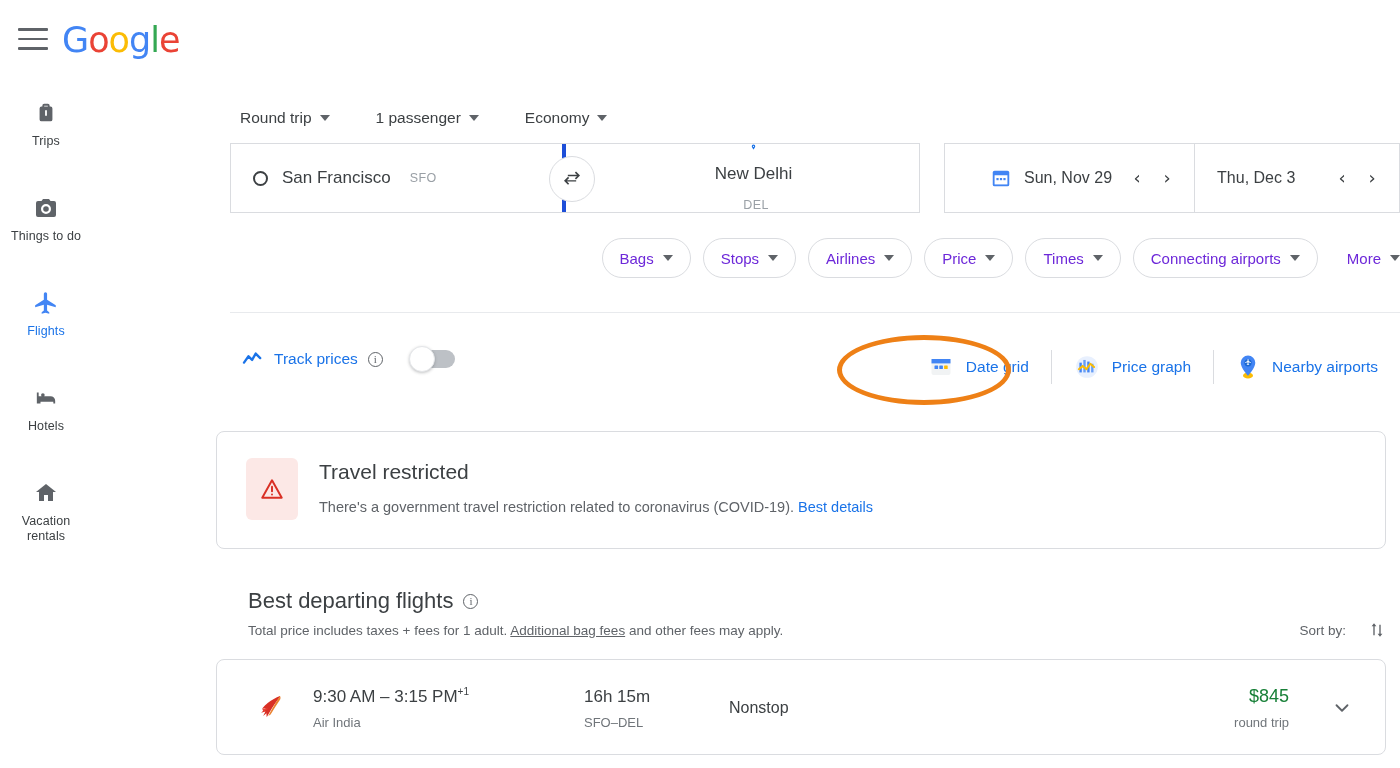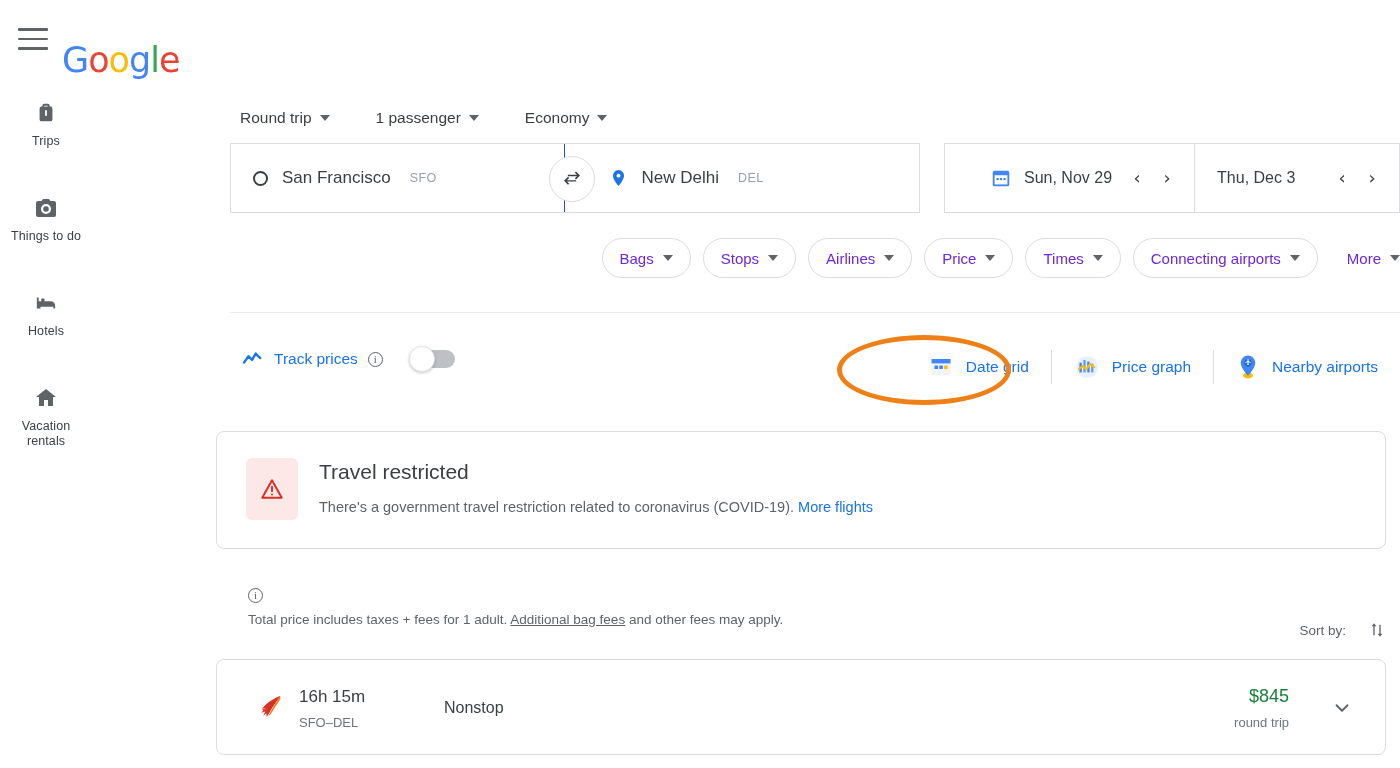--- a/index.html
+++ b/index.html
@@ -18,21 +18,21 @@
     position: absolute; left: 18px; top: 26px;
     width: 30px; height: 26px; padding: 2px 0;
     display: flex; flex-direction: column; justify-content: space-between;
     cursor: pointer;
   }
   .hamburger i { display: block; height: 2.6px; background: #5f6368; border-radius: 1px; }
   .glogo {
     position: absolute; left: 62px; top: 20px;
     font-size: 35px; letter-spacing: -1px;
     font-family: "DejaVu Sans", sans-serif;
-    line-height: 40px; white-space: nowrap; margin-top: 20px;
+    line-height: 40px; white-space: nowrap;
   }
   .glogo span { font-weight: 400; }
 
   
   .sidebar { position: absolute; left: 0; top: 88px; width: 92px; }
   .nav-item {
     width: 92px; padding: 10px 4px 6px 4px; margin-bottom: 28px;
     display: flex; flex-direction: column; align-items: center;
     cursor: pointer; text-align: center;
   }
@@ -62,21 +62,21 @@
   .fbox {
     border: 1px solid #dadce0; height: 70px; background: #fff;
     display: flex; align-items: center; position: relative;
   }
   .fbox-places { width: 690px; }
   .fbox-dates { width: 456px; margin-left: 24px; display: flex; padding-left: 23px; }
   .place {
     display: flex; align-items: center; gap: 14px; height: 100%;
     padding: 0 22px; flex: 1; cursor: text; position: relative;
   }
-  .place.dest { border-left: 1px solid #1d4ed8; padding-left: 44px; }
+  .place.dest { border-left: 4px solid #1d4ed8; padding-left: 44px; flex-direction: column; }
   .place-text { font-size: 17px; color: #3c4043; white-space: nowrap; }
   .place-code { font-size: 12.5px; color: #9aa0a6; margin-left: 5px; letter-spacing: .4px; }
   .circle-ico {
     width: 15px; height: 15px; border: 2.6px solid #3c4043; border-radius: 50%;
   }
   .swap-btn {
     position: absolute; left: 318px; top: 12px; width: 46px; height: 46px;
     border-radius: 50%; border: 1px solid #dadce0; background: #fff;
     display: flex; align-items: center; justify-content: center;
     cursor: pointer; z-index: 3;
@@ -219,20 +219,28 @@
 
     <div class="nav-item">
       <div class="nav-ico">
         <svg width="26" height="24" viewBox="0 0 24 24" fill="#5f6368">
           <path d="M9 3l-1.5 2H4a2 2 0 0 0-2 2v12a2 2 0 0 0 2 2h16a2 2 0 0 0 2-2V7a2 2 0 0 0-2-2h-3.5L15 3H9zm3 5a5 5 0 1 1 0 10 5 5 0 0 1 0-10zm0 2.2a2.8 2.8 0 1 0 0 5.6 2.8 2.8 0 0 0 0-5.6z"></path>
         </svg>
       </div>
       <div class="nav-label">Things to do</div>
     </div>
 
+    <div class="nav-item active">
+      <div class="nav-ico">
+        <svg width="28" height="26" viewBox="0 0 24 24" fill="#4285f4">
+          <path d="M21 16v-2l-8-5V3.5a1.5 1.5 0 0 0-3 0V9l-8 5v2l8-2.5V19l-2 1.5V22l3.5-1 3.5 1v-1.5L13 19v-5.5L21 16z"></path>
+        </svg>
+      </div>
+      <div class="nav-label">Flights</div>
+    </div>
 
     <div class="nav-item">
       <div class="nav-ico">
         <svg width="28" height="22" viewBox="0 0 24 24" fill="#5f6368">
           <path d="M2 6h2v12H2V6zm4 4h11a5 5 0 0 1 5 5v3h-2v-2H6v2H4v-8h2zm2.6-3.2a2 2 0 1 1 0 4 2 2 0 0 1 0-4z"></path>
         </svg>
       </div>
       <div class="nav-label">Hotels</div>
     </div>
 
@@ -397,26 +405,27 @@
     <div class="warn-box">
       <svg width="28" height="26" viewBox="0 0 24 24" fill="none" stroke="#d93025" stroke-width="1.8" stroke-linejoin="round">
         <path d="M12 4L21 20H3L12 4z"></path>
         <path d="M12 10v4" stroke-linecap="round"></path>
         <circle cx="12" cy="17" r=".9" fill="#d93025" stroke="none"></circle>
       </svg>
     </div>
     <div class="restricted-title">Travel restricted</div>
     <div class="restricted-body">
       <span>There's a government travel restriction related to coronavirus (COVID-19).</span>
-      <a href="#">More flights</a>
+      <a href="#">Best details</a>
     </div>
   </div>
 
   <div class="section-head">
     <div class="section-title">
+      <span>Best departing flights</span>
       <span class="info-ico">i</span>
     </div>
     <div class="section-sub">
       <span>Total price includes taxes + fees for 1 adult.</span>
       <u>Additional bag fees</u>
       <span>and other fees may apply.</span>
     </div>
   </div>
 
   <div class="sortby">
@@ -429,20 +438,26 @@
 
   <div class="card card-flight">
     <div class="flight-row">
       <div class="airline-logo">
         <svg width="40" height="40" viewBox="0 0 40 40">
           <path d="M30 8c-4 1.5-8.5 4-12 6.8-2.2 1.8-4.2 3.8-5.8 5.8l3.5-.4-4.5 4.5 4.2-1.2-2.2 4.4 3.2-2.6.3 4 2.6-4.6c3-5.2 6.6-10.6 10.7-15.9z" fill="#d93025"></path>
           <path d="M30 8c-3.2 4.8-6 9.4-8.3 13.6-1.4 2.5-2.5 4.6-3.4 6.4l2.3-1.6c3-5 6.2-9.9 9.4-14.6.6-1 .8-2.4 0-3.8z" fill="#ea8230"></path>
           <path d="M12.2 20.6c2-.3 4.2-.3 6.2.2-1.8.7-3.6 1.6-5.2 2.6l-1-2.8z" fill="#ea4335"></path>
         </svg>
       </div>
+      <div class="col-times">
+        <div class="t-main">
+          <span>9:30 AM – 3:15 PM</span><sup>+1</sup>
+        </div>
+        <div class="t-sub">Air India</div>
+      </div>
       <div class="col-dur">
         <div class="t-main">16h 15m</div>
         <div class="t-sub">SFO–DEL</div>
       </div>
       <div class="col-stops">
         <div class="t-main">Nonstop</div>
       </div>
       <div class="col-price">
         <div class="price">$845</div>
         <div class="price-sub">round trip</div>

